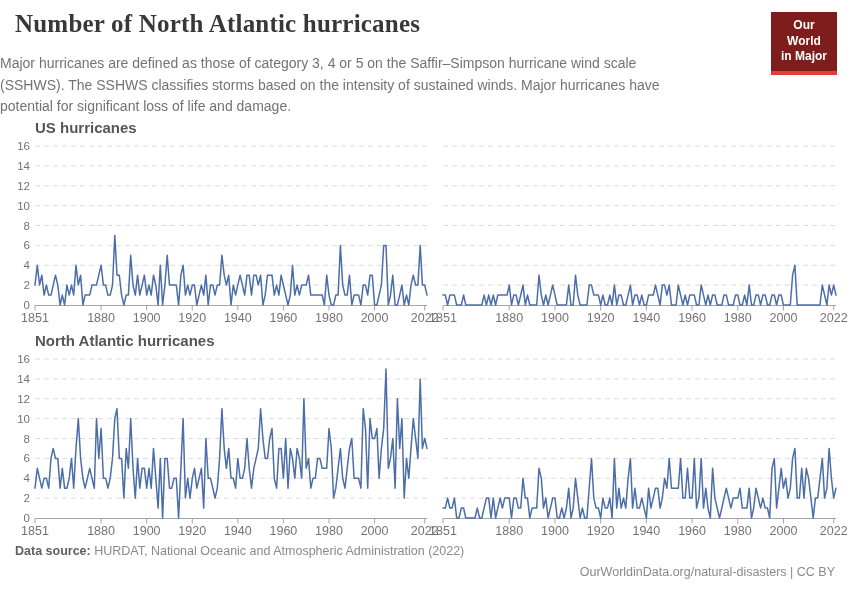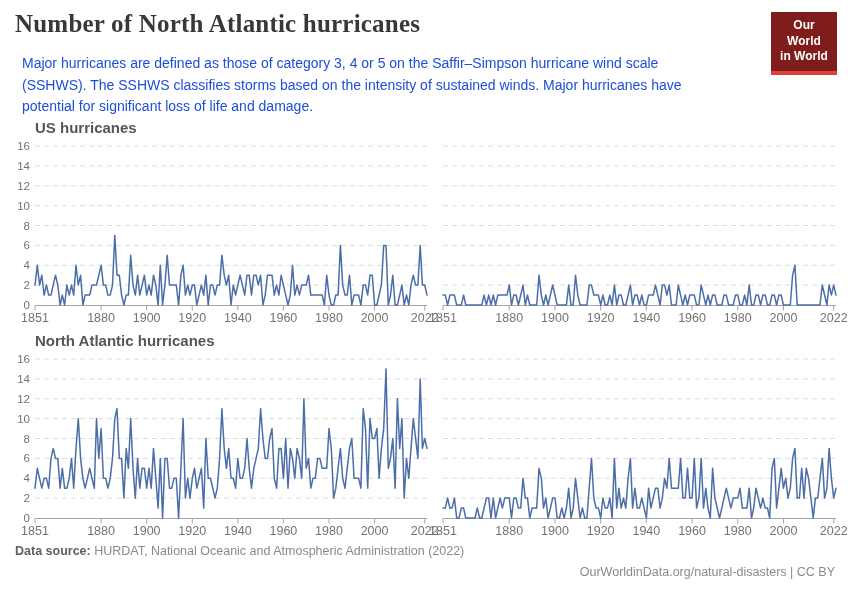--- a/index.html
+++ b/index.html
@@ -7,22 +7,22 @@
   .page {
     position:relative; width:850px; height:600px; background:#ffffff;
     overflow:hidden; margin:0 auto;
   }
   .main-title {
     position:absolute; left:15px; top:10px;
     font-family:"Liberation Serif","DejaVu Serif",serif;
     font-weight:700; font-size:25px; color:#383838; letter-spacing:.2px;
   }
   .subtitle {
-    position:absolute; left:22px; top:53px; width:700px;
-    font-size:14px; line-height:1.55; color:#1d4ed8;
+    position:absolute; left:0; top:53px; width:700px;
+    font-size:14px; line-height:1.55; color:#737373;
   }
   .owid-logo {
     position:absolute; right:13px; top:12px; width:66px;
     background:#7f1d1d; border-bottom:4px solid #e0403a;
     color:#ffffff; text-align:center; font-weight:700; font-size:12px;
     line-height:1.3; padding:6px 4px;
   }
   .chart-title {
     position:absolute; font-size:15px; font-weight:700; color:#565656;
   }
@@ -41,21 +41,21 @@
 <body>
 
 <div class="page">
 
   <h1 class="main-title">Number of North Atlantic hurricanes</h1>
 
   <p class="subtitle">Major hurricanes are defined as those of category 3, 4 or 5 on the Saffir–Simpson hurricane wind scale (SSHWS). The SSHWS classifies storms based on the intensity of sustained winds. Major hurricanes have potential for significant loss of life and damage.</p>
 
   <div class="owid-logo">
     <div>Our World</div>
-    <div>in World</div>
+    <div>in Major</div>
   </div>
 
   <div class="chart-title" style="left:35px; top:119px;">US hurricanes</div>
   <svg class="plot" style="left:14px; top:138px;" width="416" height="190">
       <text x="16" y="171" text-anchor="end" fill="#737373" font-size="11.5">0</text>
       <line x1="21" x2="413" y1="147.125" y2="147.125" stroke="#dcdcdc" stroke-width="1" stroke-dasharray="5,4"></line>
       <text x="16" y="151.125" text-anchor="end" fill="#737373" font-size="11.5">2</text>
       <line x1="21" x2="413" y1="127.25" y2="127.25" stroke="#dcdcdc" stroke-width="1" stroke-dasharray="5,4"></line>
       <text x="16" y="131.25" text-anchor="end" fill="#737373" font-size="11.5">4</text>
       <line x1="21" x2="413" y1="107.375" y2="107.375" stroke="#dcdcdc" stroke-width="1" stroke-dasharray="5,4"></line>

